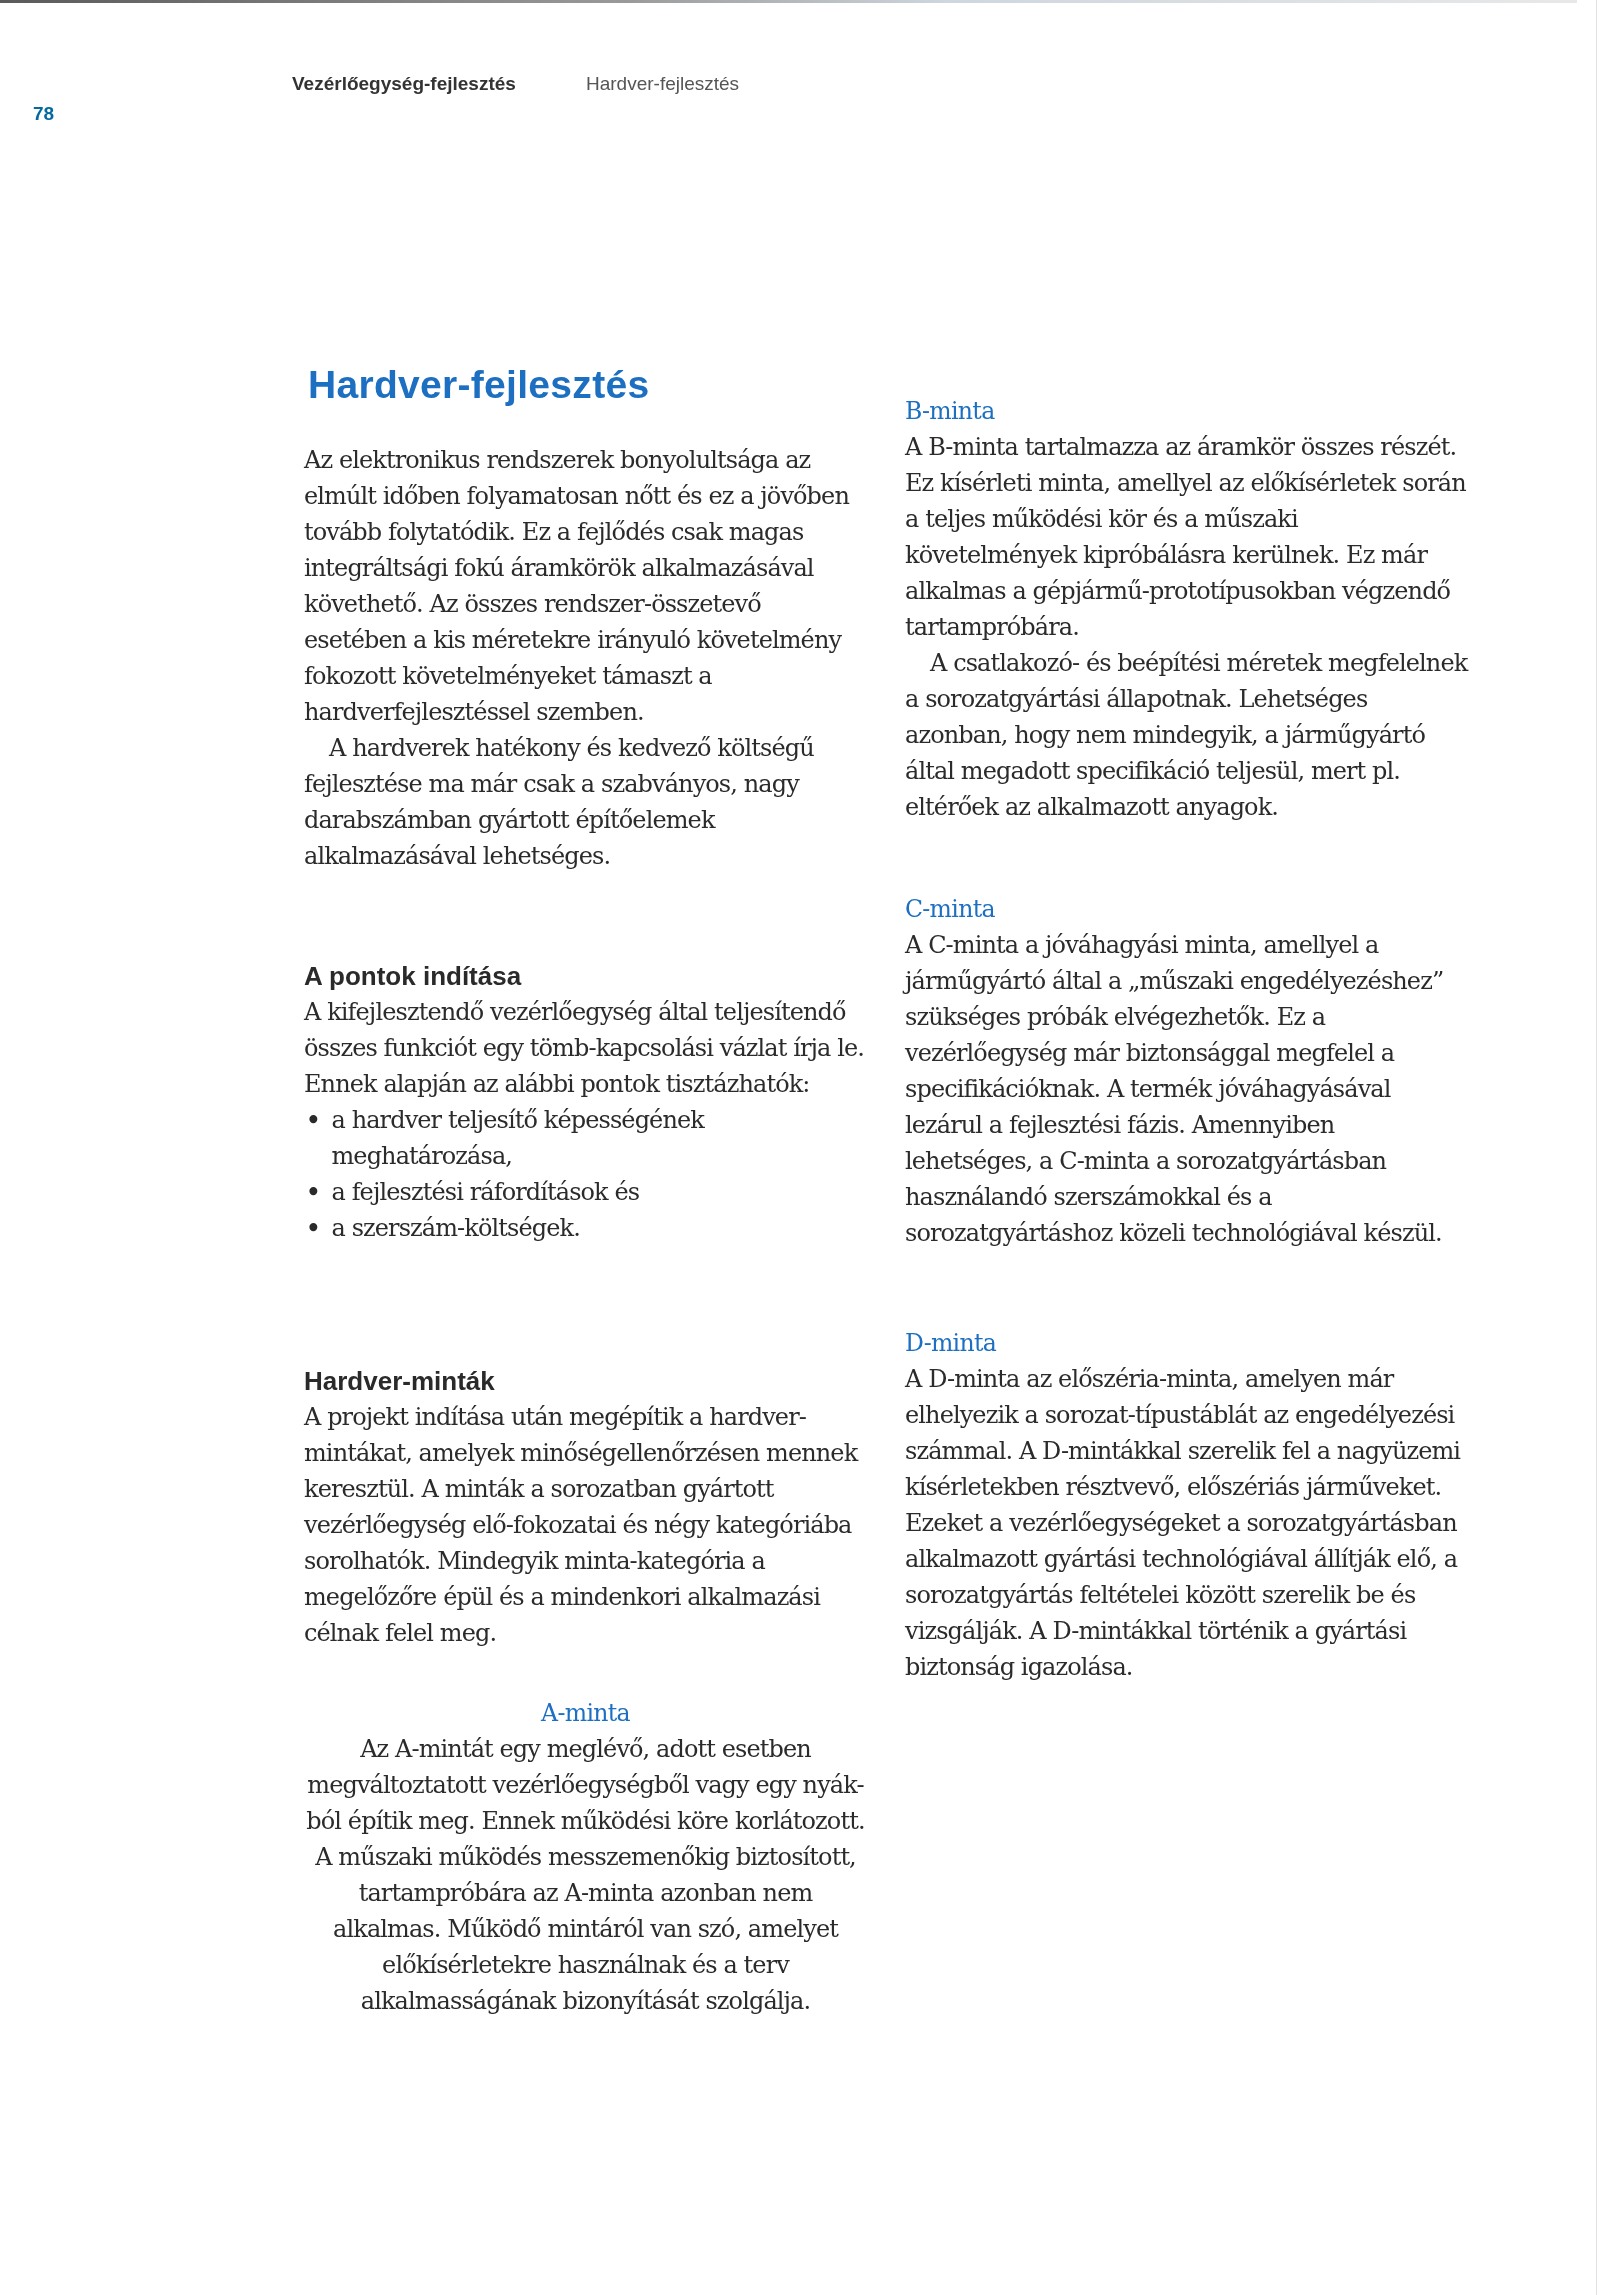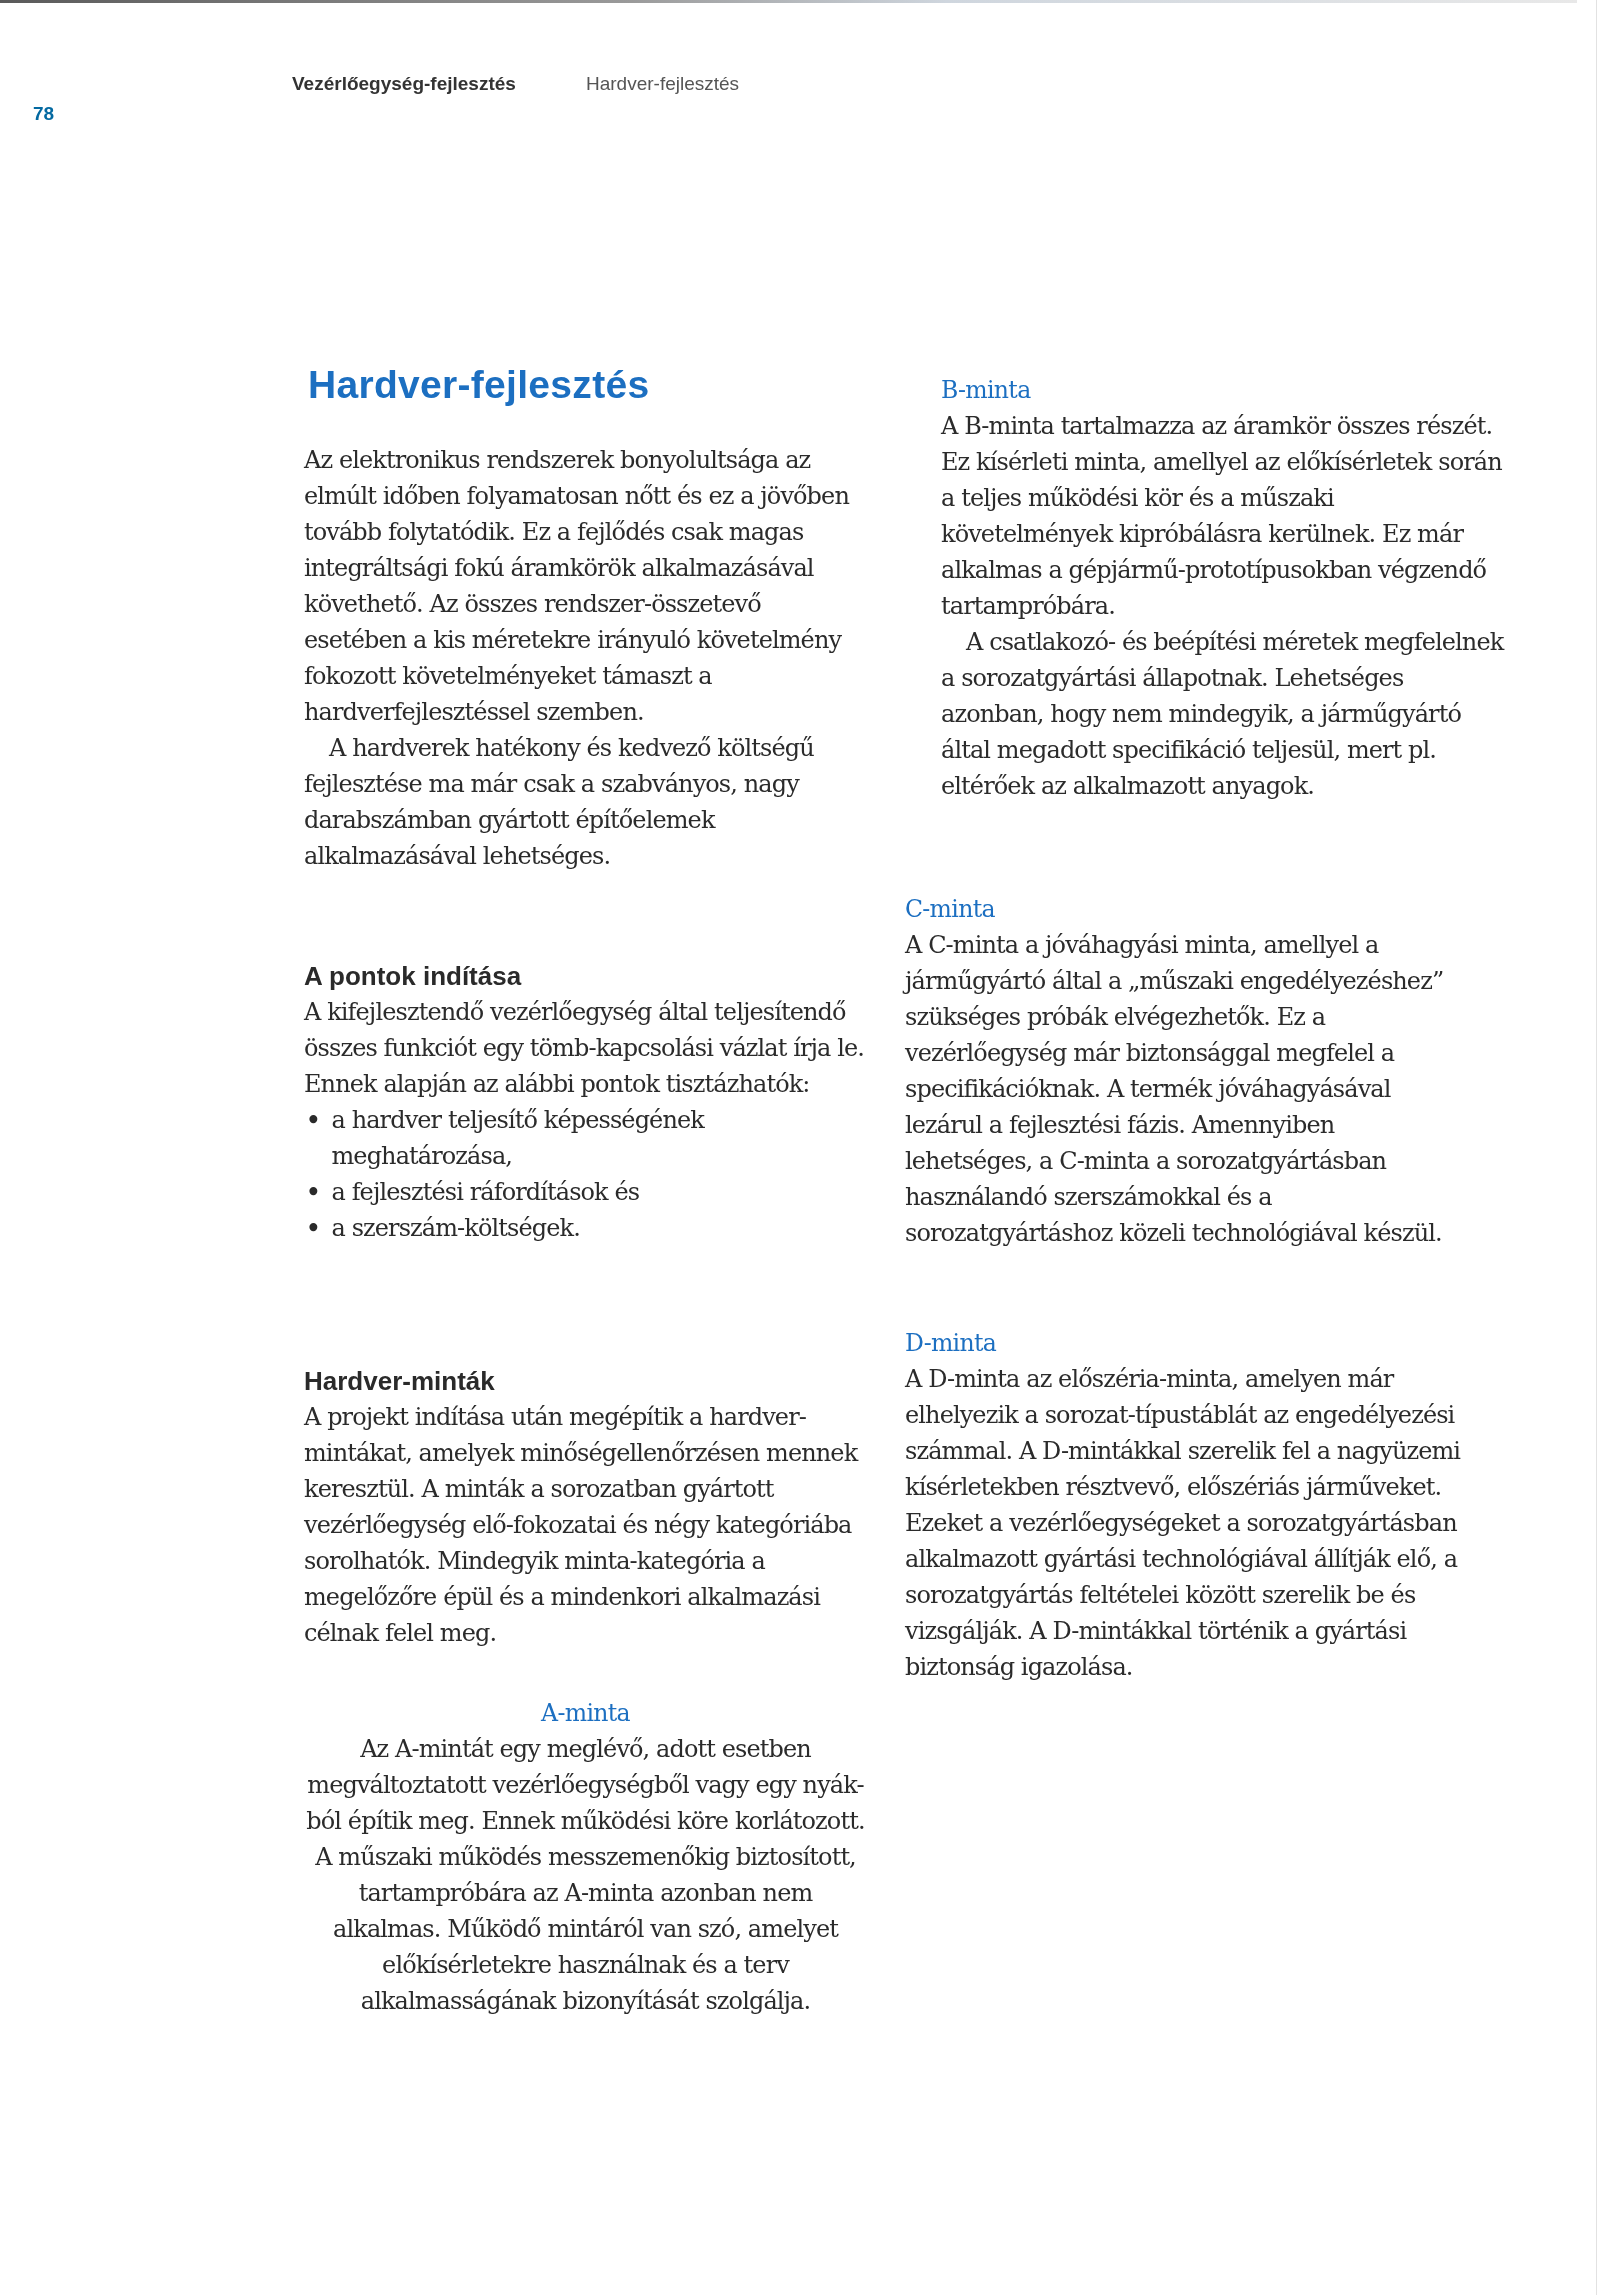--- a/index.html
+++ b/index.html
@@ -105,21 +105,21 @@
     <p>A projekt indítása után megépítik a hardver-mintákat, amelyek minőségellenőrzésen mennek keresztül. A minták a sorozatban gyártott vezérlőegység elő-fokozatai és négy kategóriába sorolhatók. Mindegyik minta-kategória a megelőzőre épül és a mindenkori alkalmazási célnak felel meg.</p>
   </div>
 
   <div class="block" style="top:1695px; width:563px;text-align:center;">
     <h4 class="sub-blue">A-minta</h4>
     <p>Az A-mintát egy meglévő, adott esetben megváltoztatott vezérlőegységből vagy egy nyák-ból építik meg. Ennek működési köre korlátozott. A műszaki működés messzemenőkig biztosított, tartampróbára az A-minta azonban nem alkalmas. Működő mintáról van szó, amelyet előkísérletekre használnak és a terv alkalmasságának bizonyítását szolgálja.</p>
   </div>
 </div>
 
 <div class="column col-right">
-  <div class="block" style="top:372px; width:563px;margin-left:36px;">
+  <div class="block" style="top:393px; width:563px;">
     <h4 class="sub-blue">B-minta</h4>
     <p>A B-minta tartalmazza az áramkör összes részét. Ez kísérleti minta, amellyel az előkísérletek során a teljes működési kör és a műszaki követelmények kipróbálásra kerülnek. Ez már alkalmas a gépjármű-prototípusokban végzendő tartampróbára.</p>
     <p class="indent">A csatlakozó- és beépítési méretek megfelelnek a sorozatgyártási állapotnak. Lehetséges azonban, hogy nem mindegyik, a járműgyártó által megadott specifikáció teljesül, mert pl. eltérőek az alkalmazott anyagok.</p>
   </div>
 
   <div class="block" style="top:891px; width:563px;">
     <h4 class="sub-blue">C-minta</h4>
     <p>A C-minta a jóváhagyási minta, amellyel a járműgyártó által a „műszaki engedélyezéshez” szükséges próbák elvégezhetők. Ez a vezérlőegység már biztonsággal megfelel a specifikációknak. A termék jóváhagyásával lezárul a fejlesztési fázis. Amennyiben lehetséges, a C-minta a sorozatgyártásban használandó szerszámokkal és a sorozatgyártáshoz közeli technológiával készül.</p>
   </div>
 

